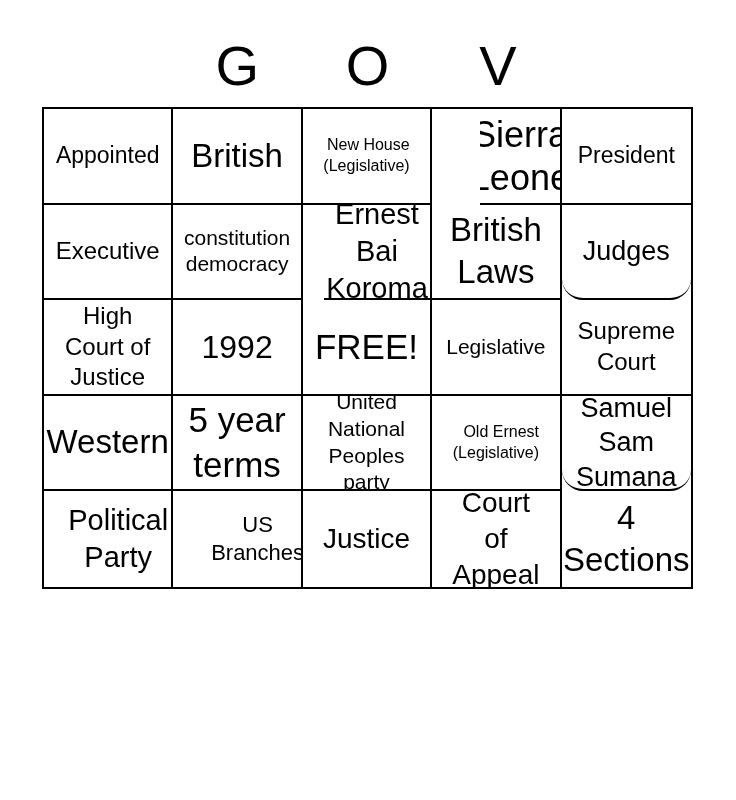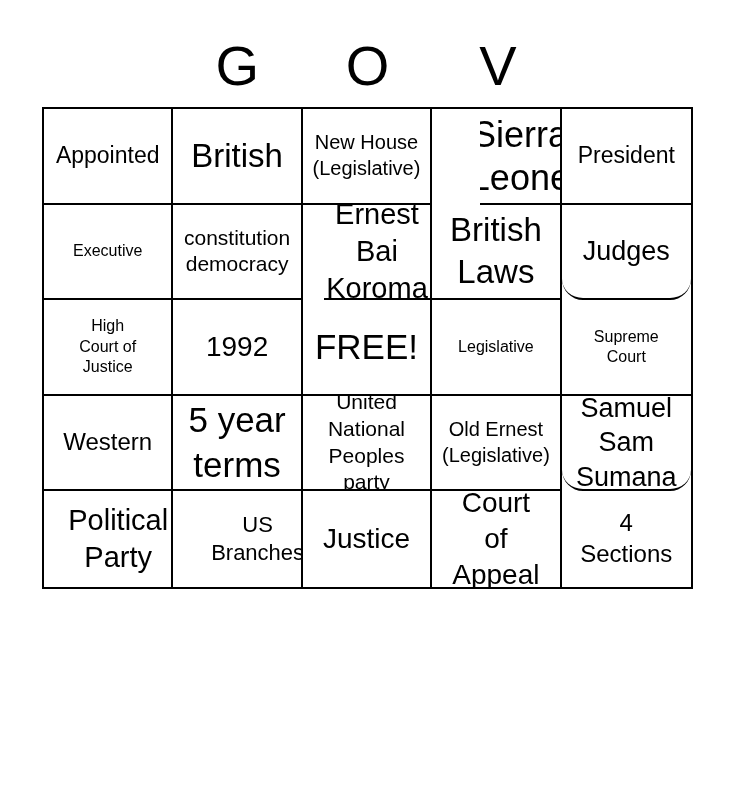--- a/index.html
+++ b/index.html
@@ -20,33 +20,33 @@
     border:2px solid #000000;box-sizing:border-box;background:#ffffff;
   }
   .cell{
     border-right:2px solid #000000;border-bottom:2px solid #000000;
     box-sizing:border-box;display:flex;align-items:center;justify-content:center;
     text-align:center;white-space:pre-line;line-height:1.28;padding:0 1px;overflow:hidden;
   }
   .cell:nth-child(5n){border-right:none;}
   .cell:nth-child(n+21){border-bottom:none;}
   .fs19{font-size:21px;}
-  .fs20{font-size:20px;}
-  .fs21{font-size:16px;text-align:center;}
+  .fs20{font-size:16px;text-align:right;}
+  .fs21{font-size:21px;text-align:center;}
   .fs22{font-size:22px;padding-left:42px;}
   .fs23{font-size:23px;}
-  .fs24{font-size:16px;}
-  .fs25{font-size:24px;}
+  .fs24{font-size:24px;}
+  .fs25{font-size:33px;}
   .fs27{font-size:27px;border-radius:21px;}
   .fs28{font-size:28px;}
   .fs29{font-size:29px;margin-left:21px;}
   .fs33{font-size:33px;}
   .fs35{font-size:35px;}
   .fs36{font-size:36px;line-height:1.2;margin-left:48px;}
-  .fs44{font-size:28px;text-align:right;}
+  .fs44{font-size:32px;text-align:right;}
 </style>
 </head>
 <body>
 
 <div class="page">
 
   <div class="title">
     <span>G</span>
     <span>O</span>
     <span>V</span>

